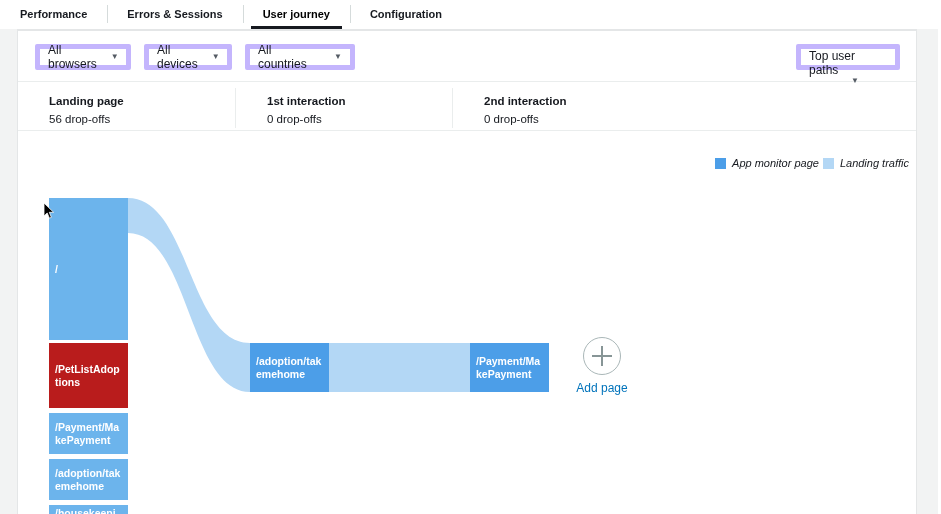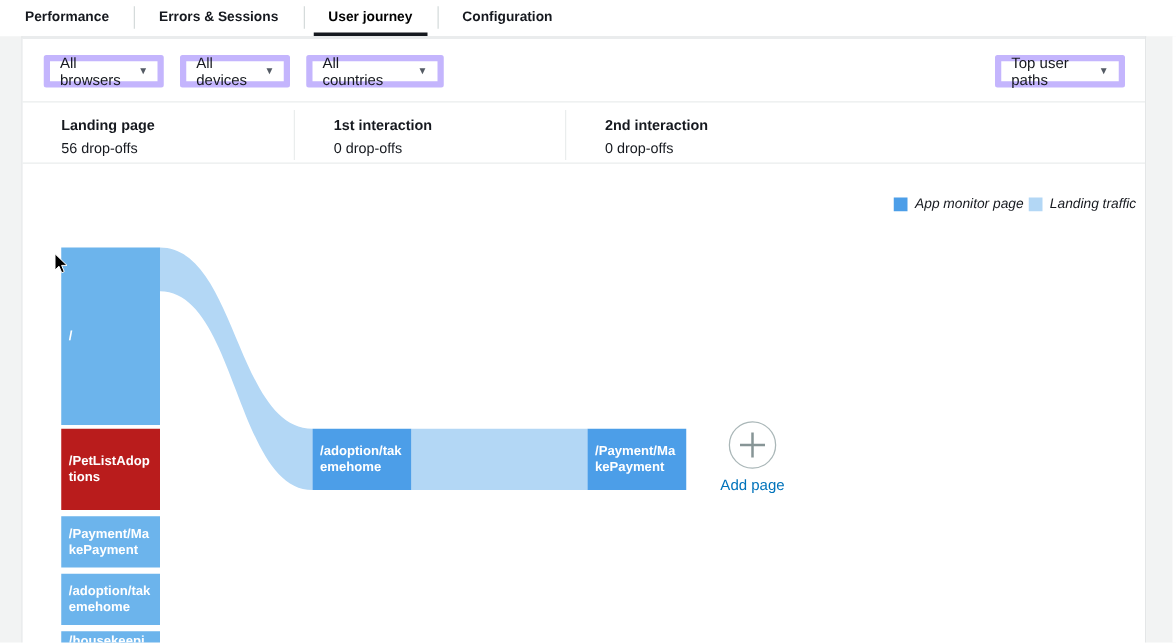--- a/index.html
+++ b/index.html
@@ -125,21 +125,21 @@
   }
   .select .caret {
     margin-left: 14px;
     font-size: 8px;
     color: #545b64;
     line-height: 1;
   }
   #sel0 { left: 17px;  width: 96px; }
   #sel1 { left: 126px; width: 88px; }
   #sel2 { left: 227px; width: 110px; }
-  #sel3 { left: 778px; width: 104px; }
+  #sel3 { left: 778px; width: 104px; flex-direction: column; }
 
   
   .stats {
     position: absolute;
     left: 0; top: 52px;
     right: 0;
     height: 49px;
     border-bottom: 1px solid #eaeded;
     box-sizing: border-box;
   }

